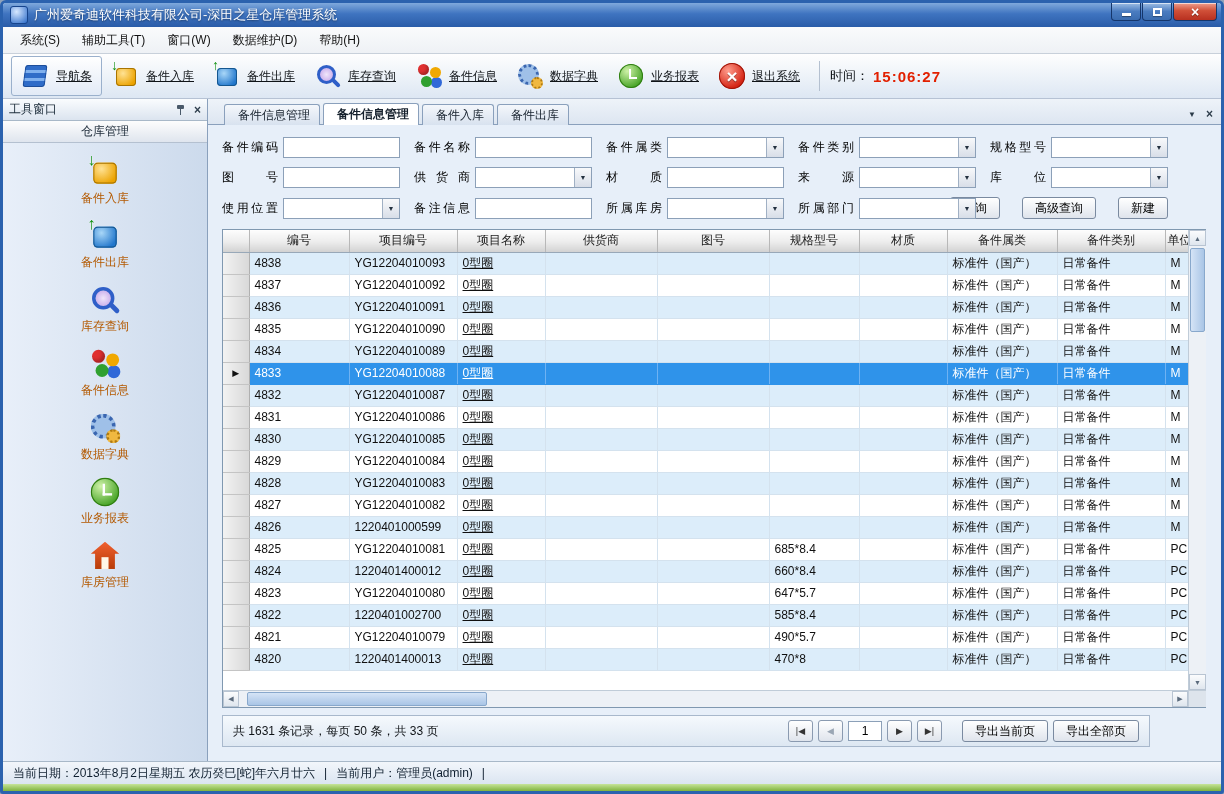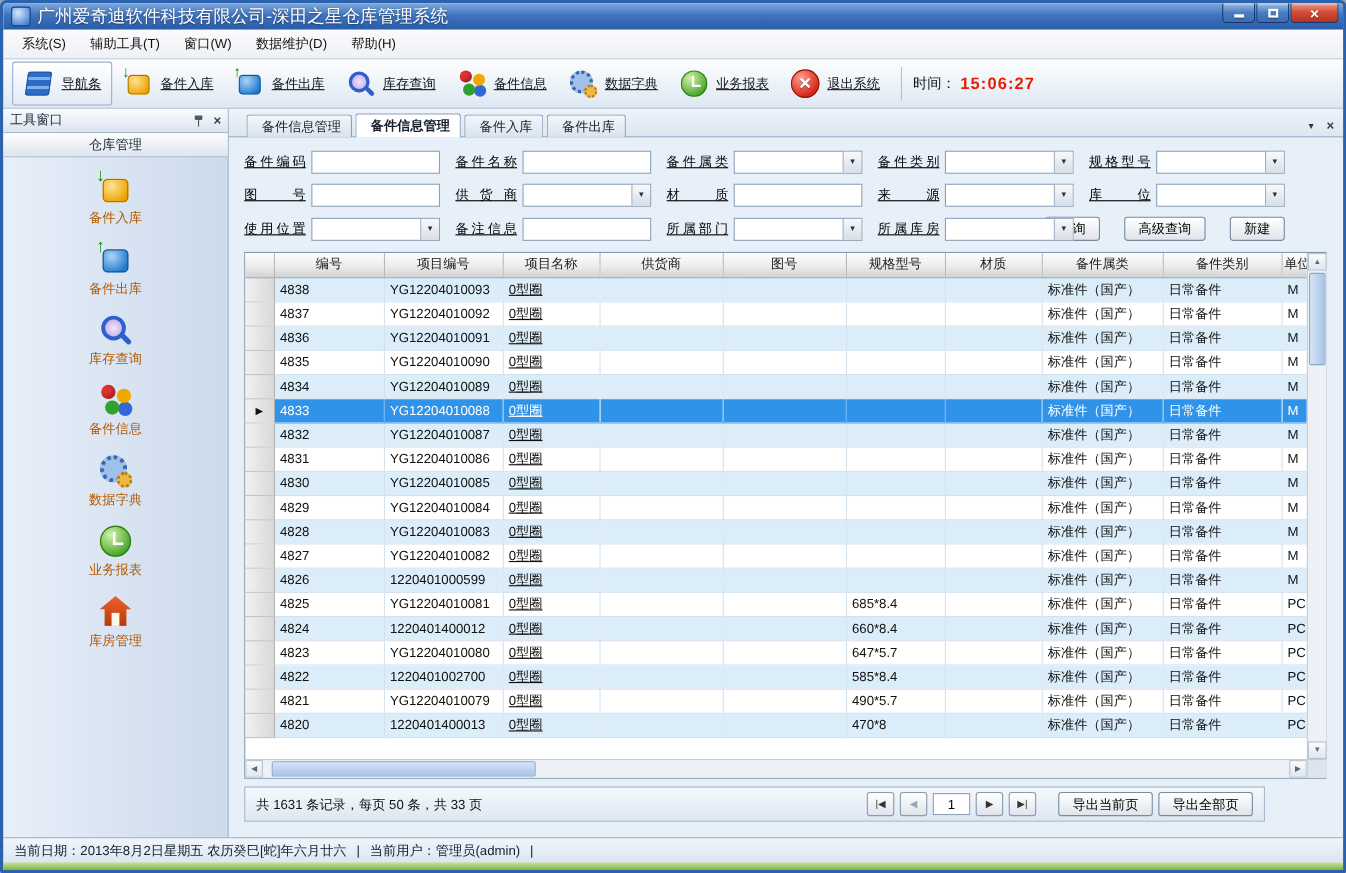--- a/index.html
+++ b/index.html
@@ -2,21 +2,21 @@
 <html><head>
 <meta charset="utf-8">
 <style>
   html,body{margin:0;padding:0;}
   body{width:1224px;height:794px;font-family:"Liberation Sans",sans-serif;font-size:12px;background:#8fa3bb;overflow:hidden;}
   .window{width:1224px;height:794px;box-sizing:border-box;border:3px solid #2b62ae;border-radius:6px 6px 3px 3px;background:#d2deec;display:flex;flex-direction:column;overflow:hidden;}
 
   
   .titlebar{height:24px;flex:none;background:linear-gradient(#7fa9dc 0%,#3f74c0 45%,#2a5ca8 100%);display:flex;align-items:center;padding:0 4px 0 7px;color:#fff;}
   .app-icon{width:16px;height:16px;border-radius:3px;background:radial-gradient(circle at 35% 30%,#d6e8ff,#2a6ac8);border:1px solid #16448c;flex:none;}
-  .title-text{margin-left:6px;flex:1;font-size:16px;color:#ffffff;text-shadow:0 1px 2px rgba(0,0,0,.45);white-space:nowrap;overflow:hidden;}
+  .title-text{margin-left:6px;flex:1;font-size:13px;color:#ffffff;text-shadow:0 1px 2px rgba(0,0,0,.45);white-space:nowrap;overflow:hidden;}
   .win-controls{display:flex;align-self:flex-start;}
   .win-btn{width:28px;height:17px;margin-left:1px;border:1px solid #15366b;border-top:none;border-radius:0 0 4px 4px;background:linear-gradient(#9dbde4,#4a7cc0 50%,#3a6cb0);box-shadow:inset 0 1px 0 rgba(255,255,255,.6);display:flex;align-items:center;justify-content:center;cursor:pointer;}
   .win-btn.close{width:42px;background:linear-gradient(#f0a090,#d05038 45%,#b83020);}
   .g-min{width:9px;height:3px;background:#fff;margin-top:6px;box-shadow:0 1px 1px rgba(0,0,0,.4);}
   .g-max{width:9px;height:8px;border:2px solid #fff;box-sizing:border-box;box-shadow:0 1px 1px rgba(0,0,0,.3);}
   .g-close{color:#fff;font-size:14px;font-weight:bold;line-height:1;text-shadow:0 1px 1px rgba(0,0,0,.4);}
 
   
   .menubar{height:26px;flex:none;background:linear-gradient(#fafbfc,#eef1f5);border-bottom:1px solid #c8d0da;display:flex;align-items:center;padding:0 6px;}
   .menu-item{padding:4px 11px;color:#111;cursor:default;}
@@ -75,21 +75,21 @@
   .tab.active{background:#ffffff;font-weight:bold;height:21px;}
   .tabbar-right{margin-left:auto;display:flex;align-items:center;gap:10px;padding-bottom:4px;}
   .chev{font-size:8px;color:#2a3a48;cursor:pointer;}
   .tabbar-right .small-close{margin-left:0;}
 
   .tab-content{flex:1;display:flex;flex-direction:column;background:#e7eff9;min-height:0;}
 
   
   .search-panel{flex:none;padding:12px 0 10px 14px;}
   .search-grid{display:grid;grid-template-columns:repeat(5,178px);column-gap:14px;row-gap:9px;}
-  .field{display:flex;align-items:center;gap:5px;text-decoration:underline;}
+  .field{display:flex;align-items:center;gap:5px;}
   .f-label{width:56px;flex:none;color:#000;text-align:justify;text-align-last:justify;}
   .f-input,.f-select{flex:1;height:21px;box-sizing:border-box;border:1px solid #8ca0b8;background:#fff;position:relative;}
   .f-input input{width:100%;height:100%;border:none;outline:none;box-sizing:border-box;padding:0 3px;font-size:12px;font-family:inherit;background:transparent;}
   .f-select input{width:100%;height:100%;border:none;outline:none;box-sizing:border-box;padding:0 18px 0 3px;font-size:12px;font-family:inherit;background:transparent;}
   .dd-btn{position:absolute;right:0;top:0;bottom:0;width:16px;background:linear-gradient(#f8f9fb,#d8dee8);border-left:1px solid #a0b0c4;display:flex;align-items:center;justify-content:center;font-size:7px;color:#243140;cursor:pointer;}
   .f-buttons{display:flex;align-items:center;justify-content:flex-end;gap:22px;}
   .btn{height:22px;padding:0 12px;background:linear-gradient(#ffffff,#dfe4ec);border:1px solid #7a8aa0;border-radius:3px;font-size:12px;font-family:inherit;color:#000;cursor:pointer;white-space:nowrap;}
 
   
   .grid-area{flex:none;margin-left:14px;width:984px;box-sizing:border-box;border:1px solid #8098b0;background:#fff;display:flex;}
@@ -306,25 +306,25 @@
               </div>
               <div class="field">
                 <label class="f-label">使用位置</label>
                 <div class="f-select"><input type="text" style=""><span class="dd-btn">▼</span></div>
               </div>
               <div class="field">
                 <label class="f-label">备注信息</label>
                 <div class="f-input"><input type="text" style=""></div>
               </div>
               <div class="field">
+                <label class="f-label">所属库房</label>
+                <div class="f-select"><input type="text" style=""><span class="dd-btn">▼</span></div>
+              </div>
+              <div class="field">
                 <label class="f-label">所属部门</label>
-                <div class="f-select"><input type="text" style=""><span class="dd-btn">▼</span></div>
-              </div>
-              <div class="field">
-                <label class="f-label">所属库房</label>
                 <div class="f-select"><input type="text" style=""><span class="dd-btn">▼</span></div>
               </div>
               <div class="f-buttons">
                 <button class="btn">查询</button>
                 <button class="btn">高级查询</button>
                 <button class="btn">新建</button>
               </div>
             </div>
         </div>
 

